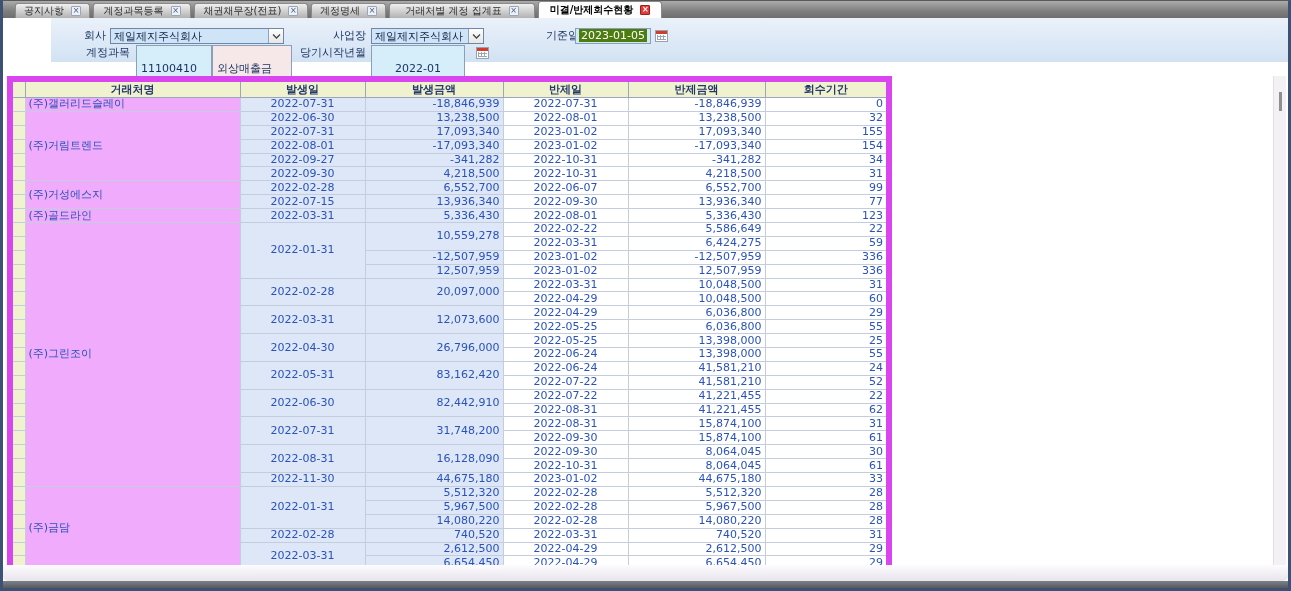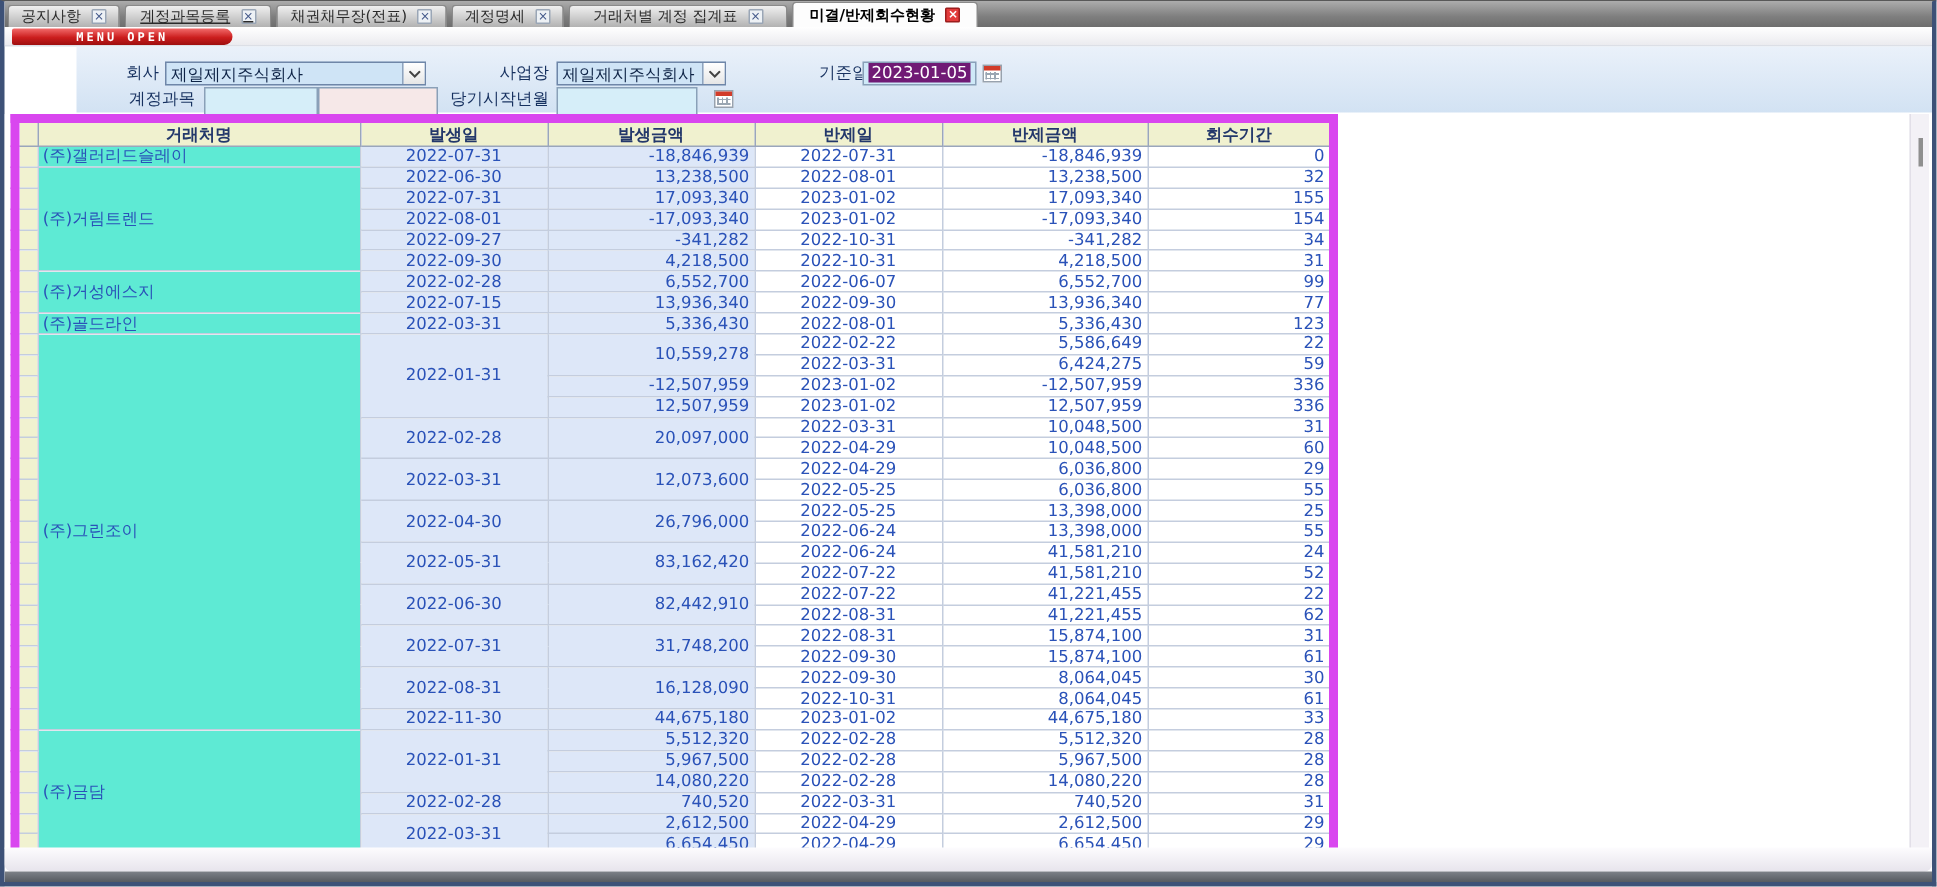--- a/index.html
+++ b/index.html
@@ -5,21 +5,21 @@
   html,body{margin:0;padding:0;background:#a8adb5;}
   *{box-sizing:border-box;}
   .window{
     position:relative;width:1291px;height:591px;background:#ffffff;
     border-top:1px solid #585858;border-left:3px solid #3d5177;
     border-right:3px solid #3d5177;border-bottom:3px solid #3d5177;
     overflow:hidden;font-family:"DejaVu Sans","Liberation Sans",sans-serif;
   }
   
   .tabbar{height:17px;background:linear-gradient(180deg,#ababab,#7e7e7e 60%,#6e6e6e);
-    display:flex;align-items:flex-end;padding-left:2px;gap:3px;}
+    display:flex;align-items:flex-end;padding-left:12px;gap:3px;}
   .tab{height:15px;display:flex;align-items:center;justify-content:center;gap:7px;
     padding:0 8px;background:linear-gradient(180deg,#f0f0f0,#b2b2b2);
     border:1px solid #8a8a8a;border-bottom:none;border-radius:3px 3px 0 0;
     font-size:10px;color:#2a2a2a;cursor:pointer;white-space:nowrap;overflow:hidden;}
   .tab.active{height:17px;background:#fdfdfd;font-weight:bold;color:#000;}
   .tab-close{flex:0 0 auto;width:10px;height:10px;line-height:8px;text-align:center;
     font-size:8px;background:#edf1f5;border:1px solid #9aa6b6;color:#44598a;border-radius:1px;}
   .tab.active .tab-close{background:#e23b3b;border-color:#9c1d1d;color:#fff;}
   
   .menustrip{height:13px;background:linear-gradient(180deg,#ffffff,#ebebef);
@@ -36,37 +36,37 @@
   .combo-text{flex:1;font-size:11px;color:#0e2346;padding-left:3px;white-space:nowrap;overflow:hidden;}
   .combo-btn{flex:0 0 15px;height:14px;background:linear-gradient(#ffffff,#e6e6e6);
     border-left:1px solid #8fa3bd;display:flex;align-items:center;justify-content:center;}
   .field{position:absolute;height:16px;border:1px solid #8aa0b8;font-size:11px;
     color:#16305f;line-height:14px;padding:16px 4px;white-space:nowrap;overflow:hidden;}
   .field.cyan{background:#d6eef9;}
   .field.pink{background:#f6e8e8;}
   .field.center{text-align:center;}
   .datefield{position:absolute;height:16px;border:1px solid #8aa0b8;background:#cfe9f8;
     text-align:center;line-height:14px;font-size:11px;cursor:text;}
-  .sel-text{background:#701a75;color:#ffffff;padding:0 2px;}
+  .sel-text{background:#4d7c0f;color:#ffffff;padding:0 2px;}
   .calicon{position:absolute;width:13px;height:12px;background:#fff;border:1px solid #98a2ae;cursor:pointer;}
   .cal-top{position:absolute;top:0;left:0;right:0;height:3px;background:#d23c2a;}
   .cal-grid{position:absolute;top:4px;left:1px;right:1px;bottom:1px;
     background:repeating-linear-gradient(90deg,#9aa6b2 0 1px,transparent 1px 3px),
                repeating-linear-gradient(0deg,#9aa6b2 0 1px,transparent 1px 3px);}
   
   .contentarea{position:absolute;left:0;right:0;top:75px;height:490px;background:#ffffff;overflow:hidden;}
   #grid{border-collapse:collapse;table-layout:fixed;margin-left:4px;font-size:11px;border:6px solid #d946ef;}
   #grid thead tr{height:13px;}
   #grid tbody tr{height:13.9px;}
   #grid th{background:#f0f1cf;color:#23386b;font-weight:bold;font-size:11px;
     border:1px solid #9aa6bc;text-align:center;padding:0;overflow:hidden;white-space:nowrap;}
   #grid td{border:1px solid #c4cdde;color:#2a52b8;padding:0 3px;line-height:12px;
     overflow:hidden;white-space:nowrap;vertical-align:middle;}
   td.c-sel{background:#f1f2d0;border-color:#c6c8ae;padding:0;}
-  td.c-name{background:#5eead4;text-align:left;}
+  td.c-name{background:#f0abfc;text-align:left;}
   td.c-date{background:#dde7f8;text-align:center;}
   td.c-amt{background:#dde7f8;text-align:right;}
   td.c-rdate{background:#ffffff;text-align:center;}
   td.c-ramt{background:#ffffff;text-align:right;}
   td.c-days{background:#ffffff;text-align:right;}
   #grid tr.gstart td{border-top:1px solid #8fa0c0;}
   .vscroll{position:absolute;top:0;right:2px;width:13px;height:100%;
     background:#f3f1f6;border-left:1px solid #e2dfe8;}
   .vthumb{position:absolute;left:5px;top:16px;width:3px;height:19px;background:#8f8f8f;cursor:pointer;}
   
@@ -78,21 +78,21 @@
 </head>
 <body>
 
 <div class="window">
 
   <div class="tabbar" id="tabbar">
       <div class="tab" style="min-width: 74px;">
         <span>공지사항</span>
         <span class="tab-close">×</span>
       </div>
-      <div class="tab" style="min-width: 98px; text-decoration: underline;">
+      <div class="tab" style="min-width: 98px;">
         <span>계정과목등록</span>
         <span class="tab-close">×</span>
       </div>
       <div class="tab" style="min-width: 114px;">
         <span>채권채무장(전표)</span>
         <span class="tab-close">×</span>
       </div>
       <div class="tab" style="min-width: 74px;">
         <span>계정명세</span>
         <span class="tab-close">×</span>
@@ -100,23 +100,20 @@
       <div class="tab" style="min-width: 146px;">
         <span>거래처별 계정 집계표</span>
         <span class="tab-close">×</span>
       </div>
       <div class="tab active" style="min-width: 124px;">
         <span>미결/반제회수현황</span>
         <span class="tab-close">×</span>
       </div>
     </div>
 
-  <div class="menustrip">
-    <div class="menu-open">MENU OPEN</div>
-  </div>
 
   <div class="formarea">
 
     <span class="flabel" style="left:8px;top:10px;width:47px">회사</span>
     <div class="combo" style="left:59px;top:10px;width:174px">
       <span class="combo-text">제일제지주식회사</span>
       <span class="combo-btn">
         <svg width="9" height="5" viewBox="0 0 9 5">
             <polyline points="1,0.5 4.5,4 8,0.5" fill="none" stroke="#444" stroke-width="1.3"></polyline>
           </svg>

